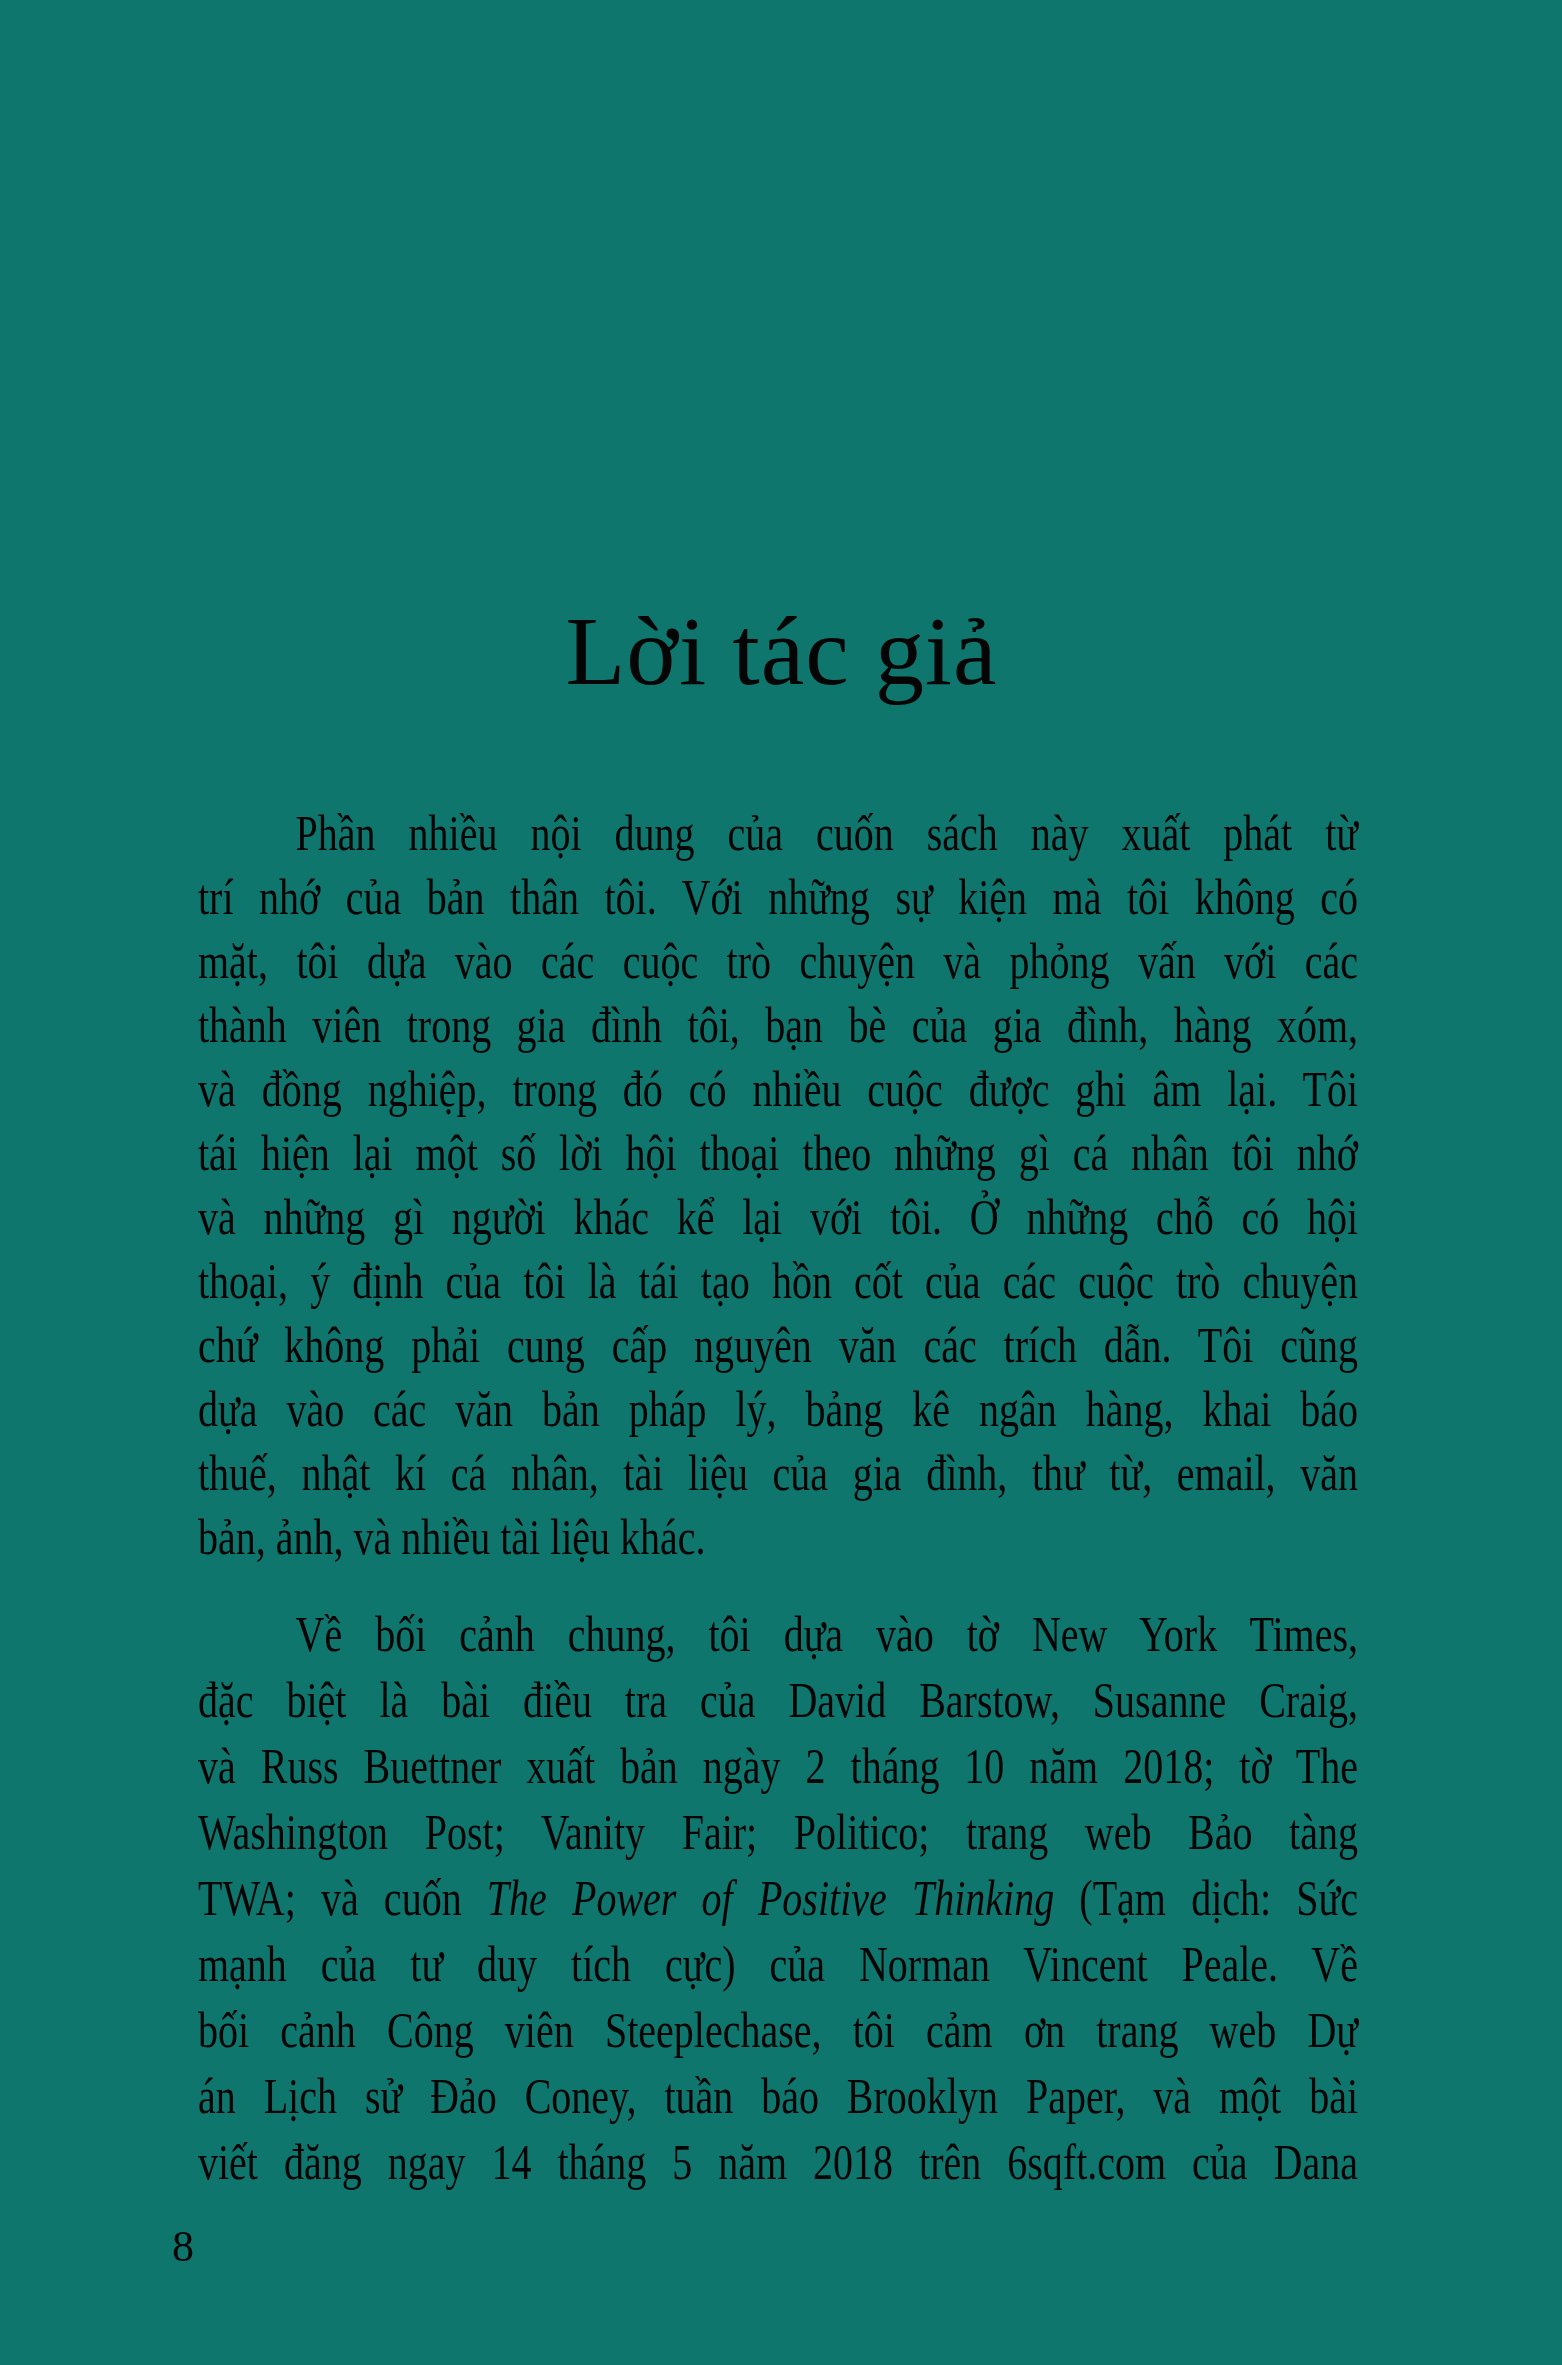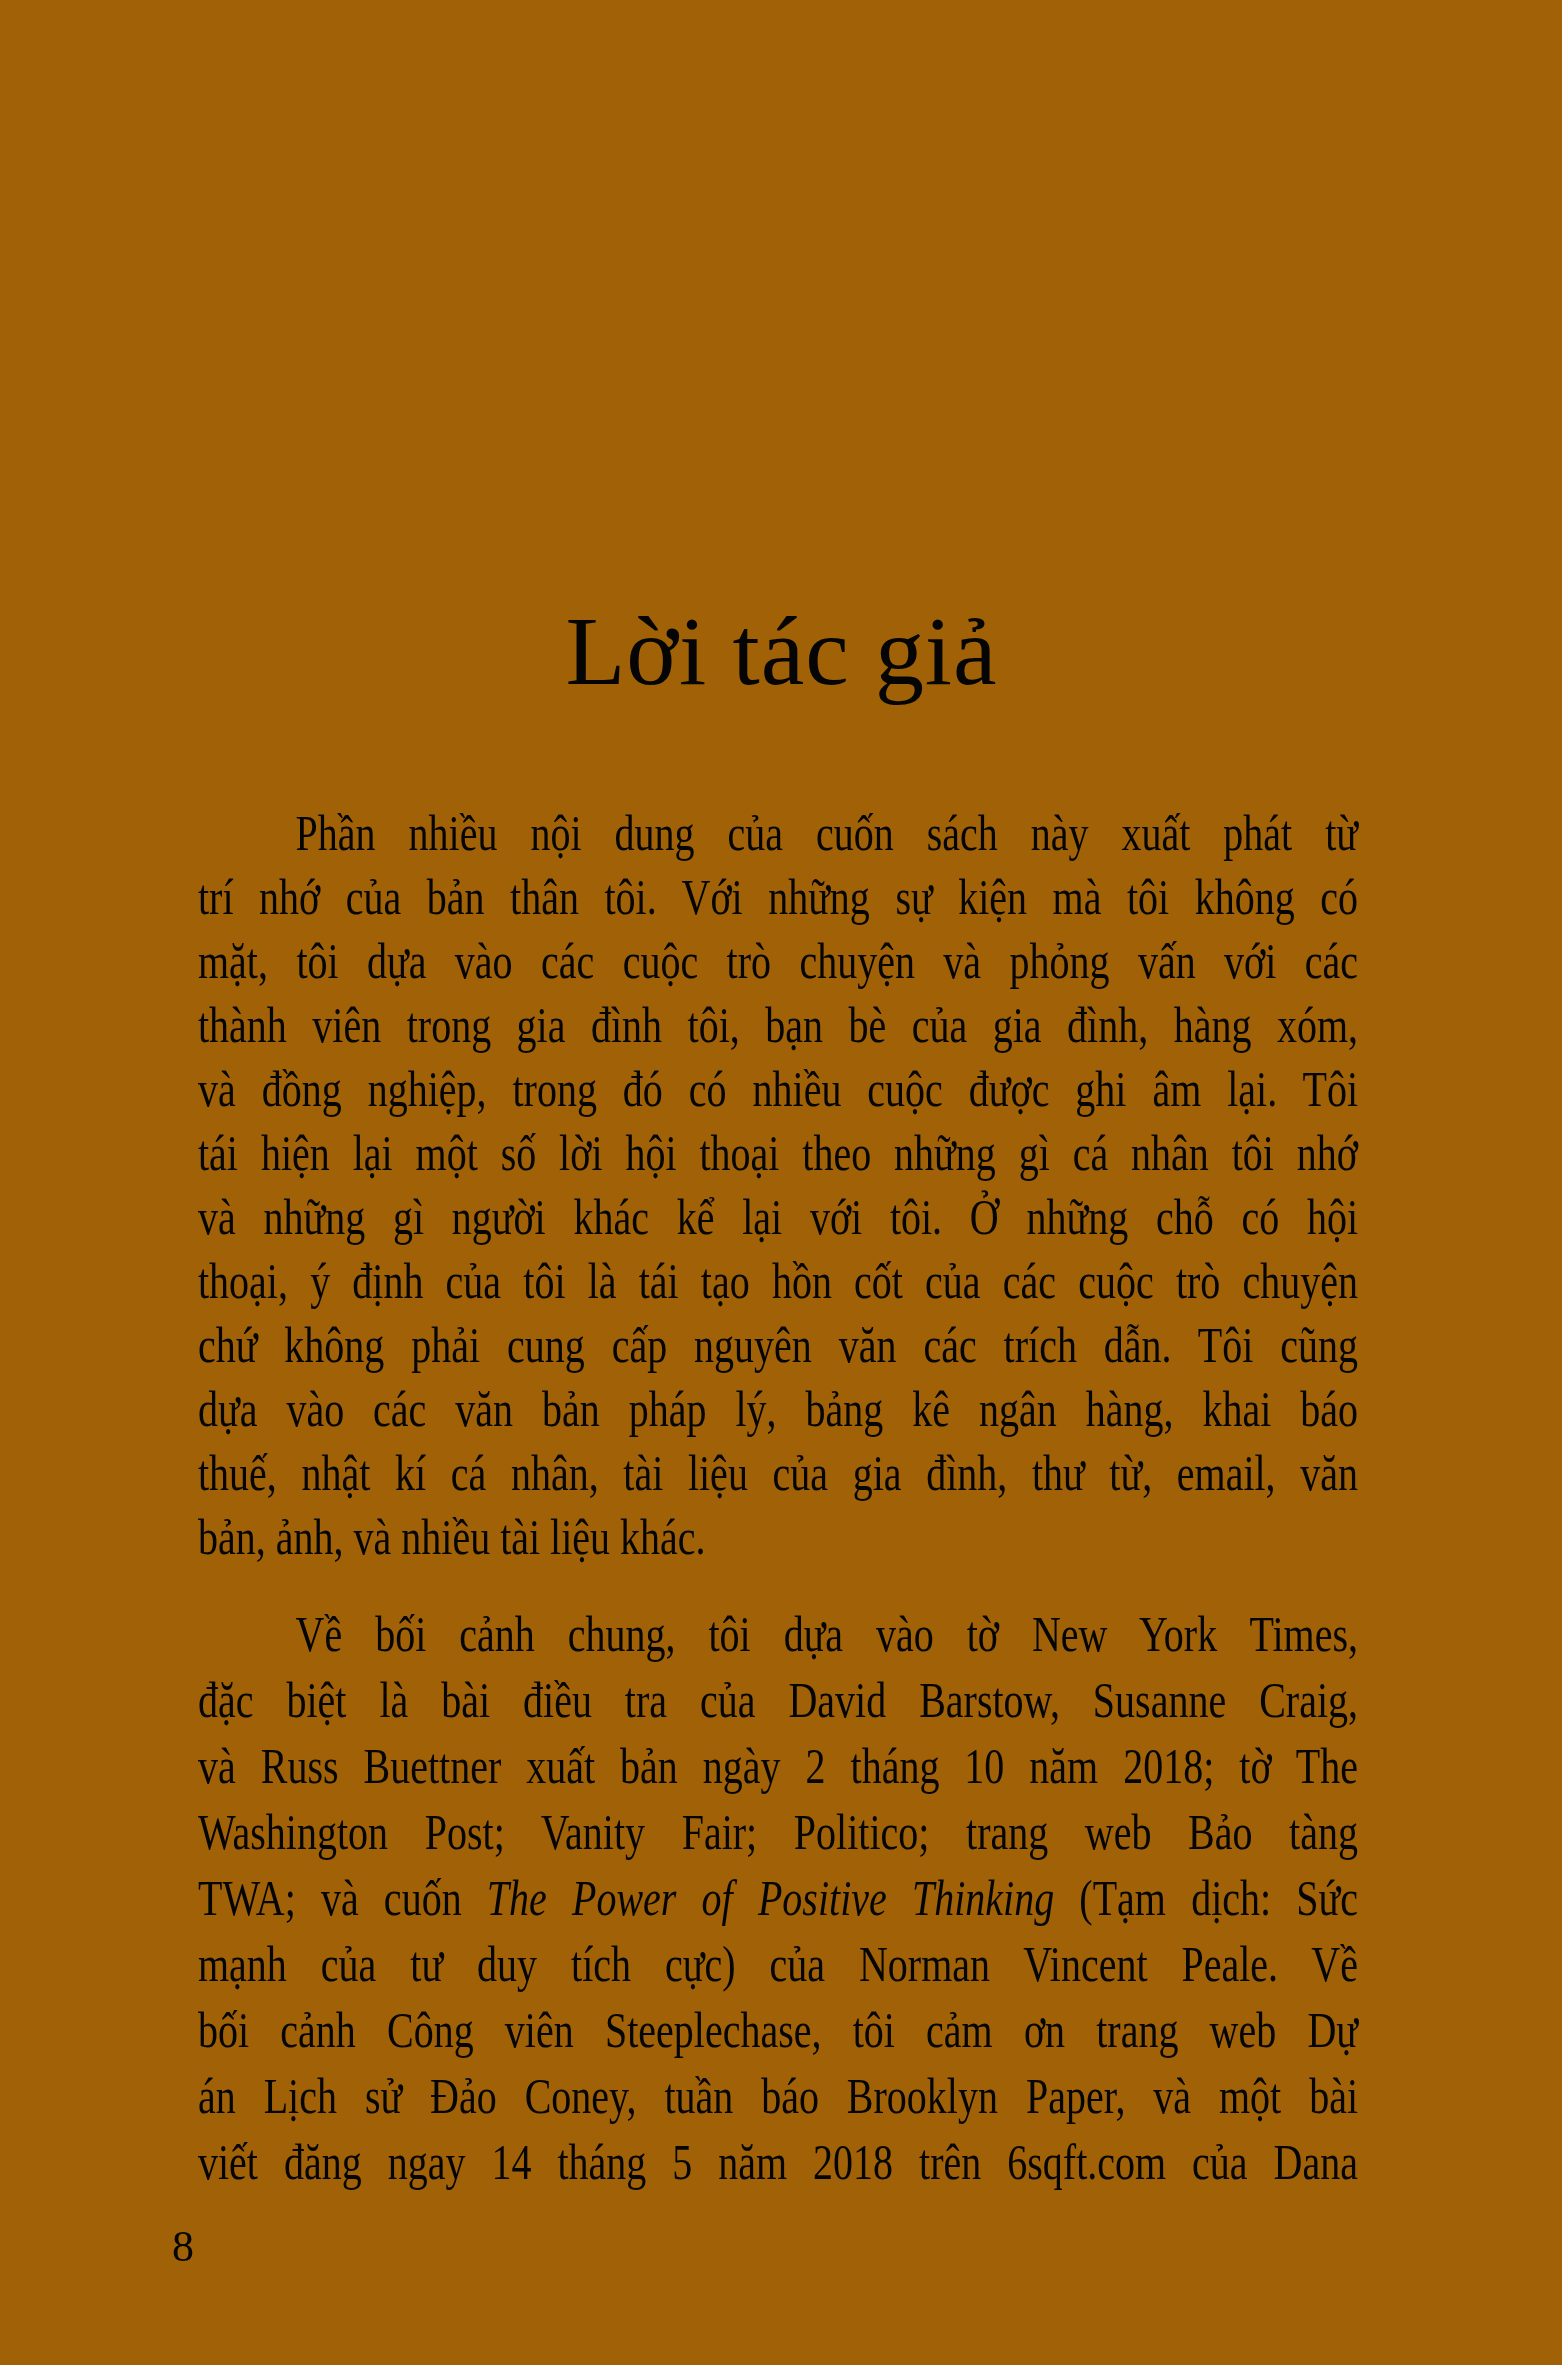--- a/index.html
+++ b/index.html
@@ -4,21 +4,21 @@
 <style>
   html, body {
     margin: 0;
     padding: 0;
     background: #e8e8e8;
   }
   .page {
     position: relative;
     width: 1563px;
     height: 2366px;
-    background: #a16207;
+    background: #0f766e;
     font-family: "Liberation Serif", "DejaVu Serif", serif;
     color: #050505;
     overflow: hidden;
     margin: 0 auto;
   }
   .chapter-title {
     position: absolute;
     top: 602px;
     left: 0;
     width: 100%;

